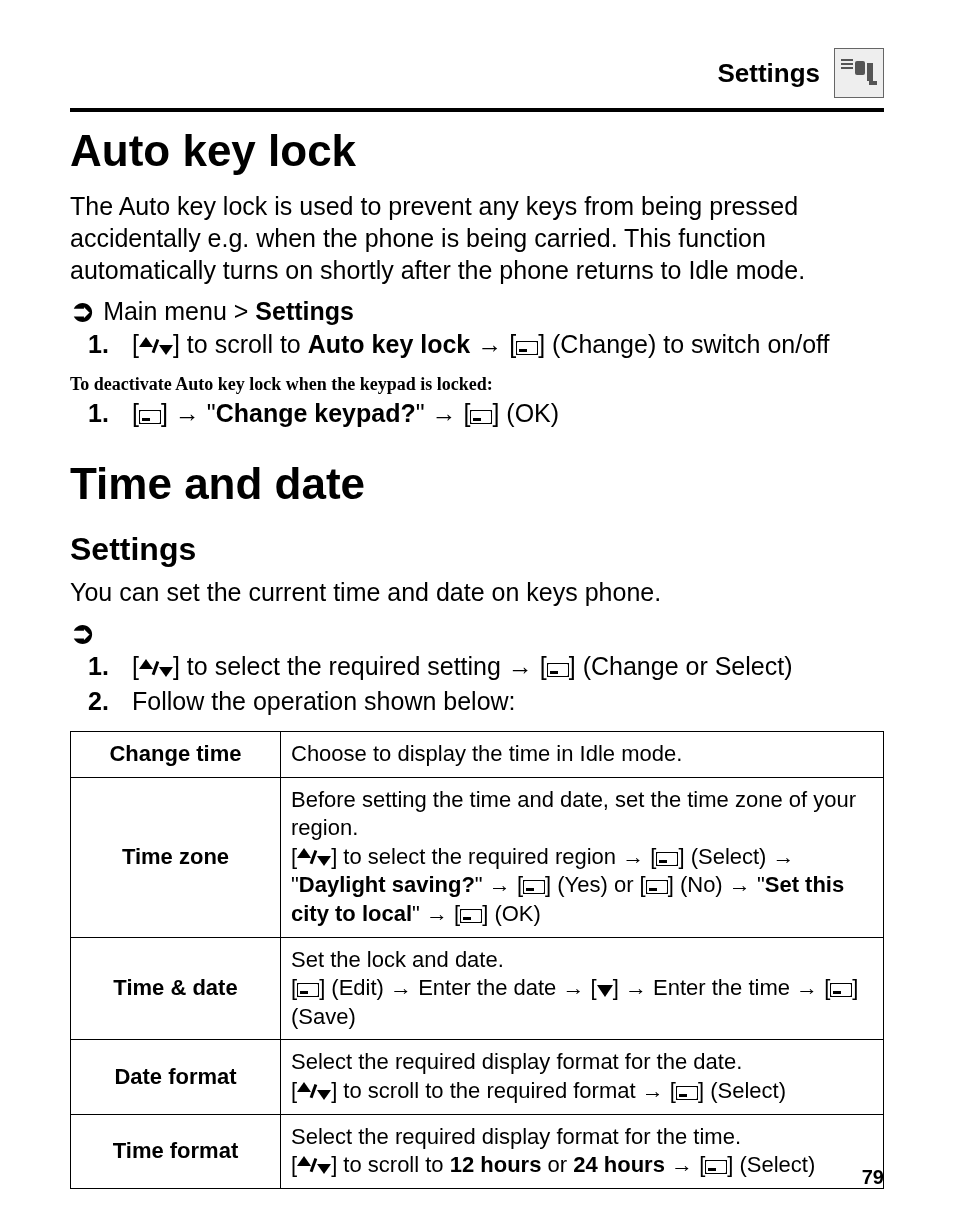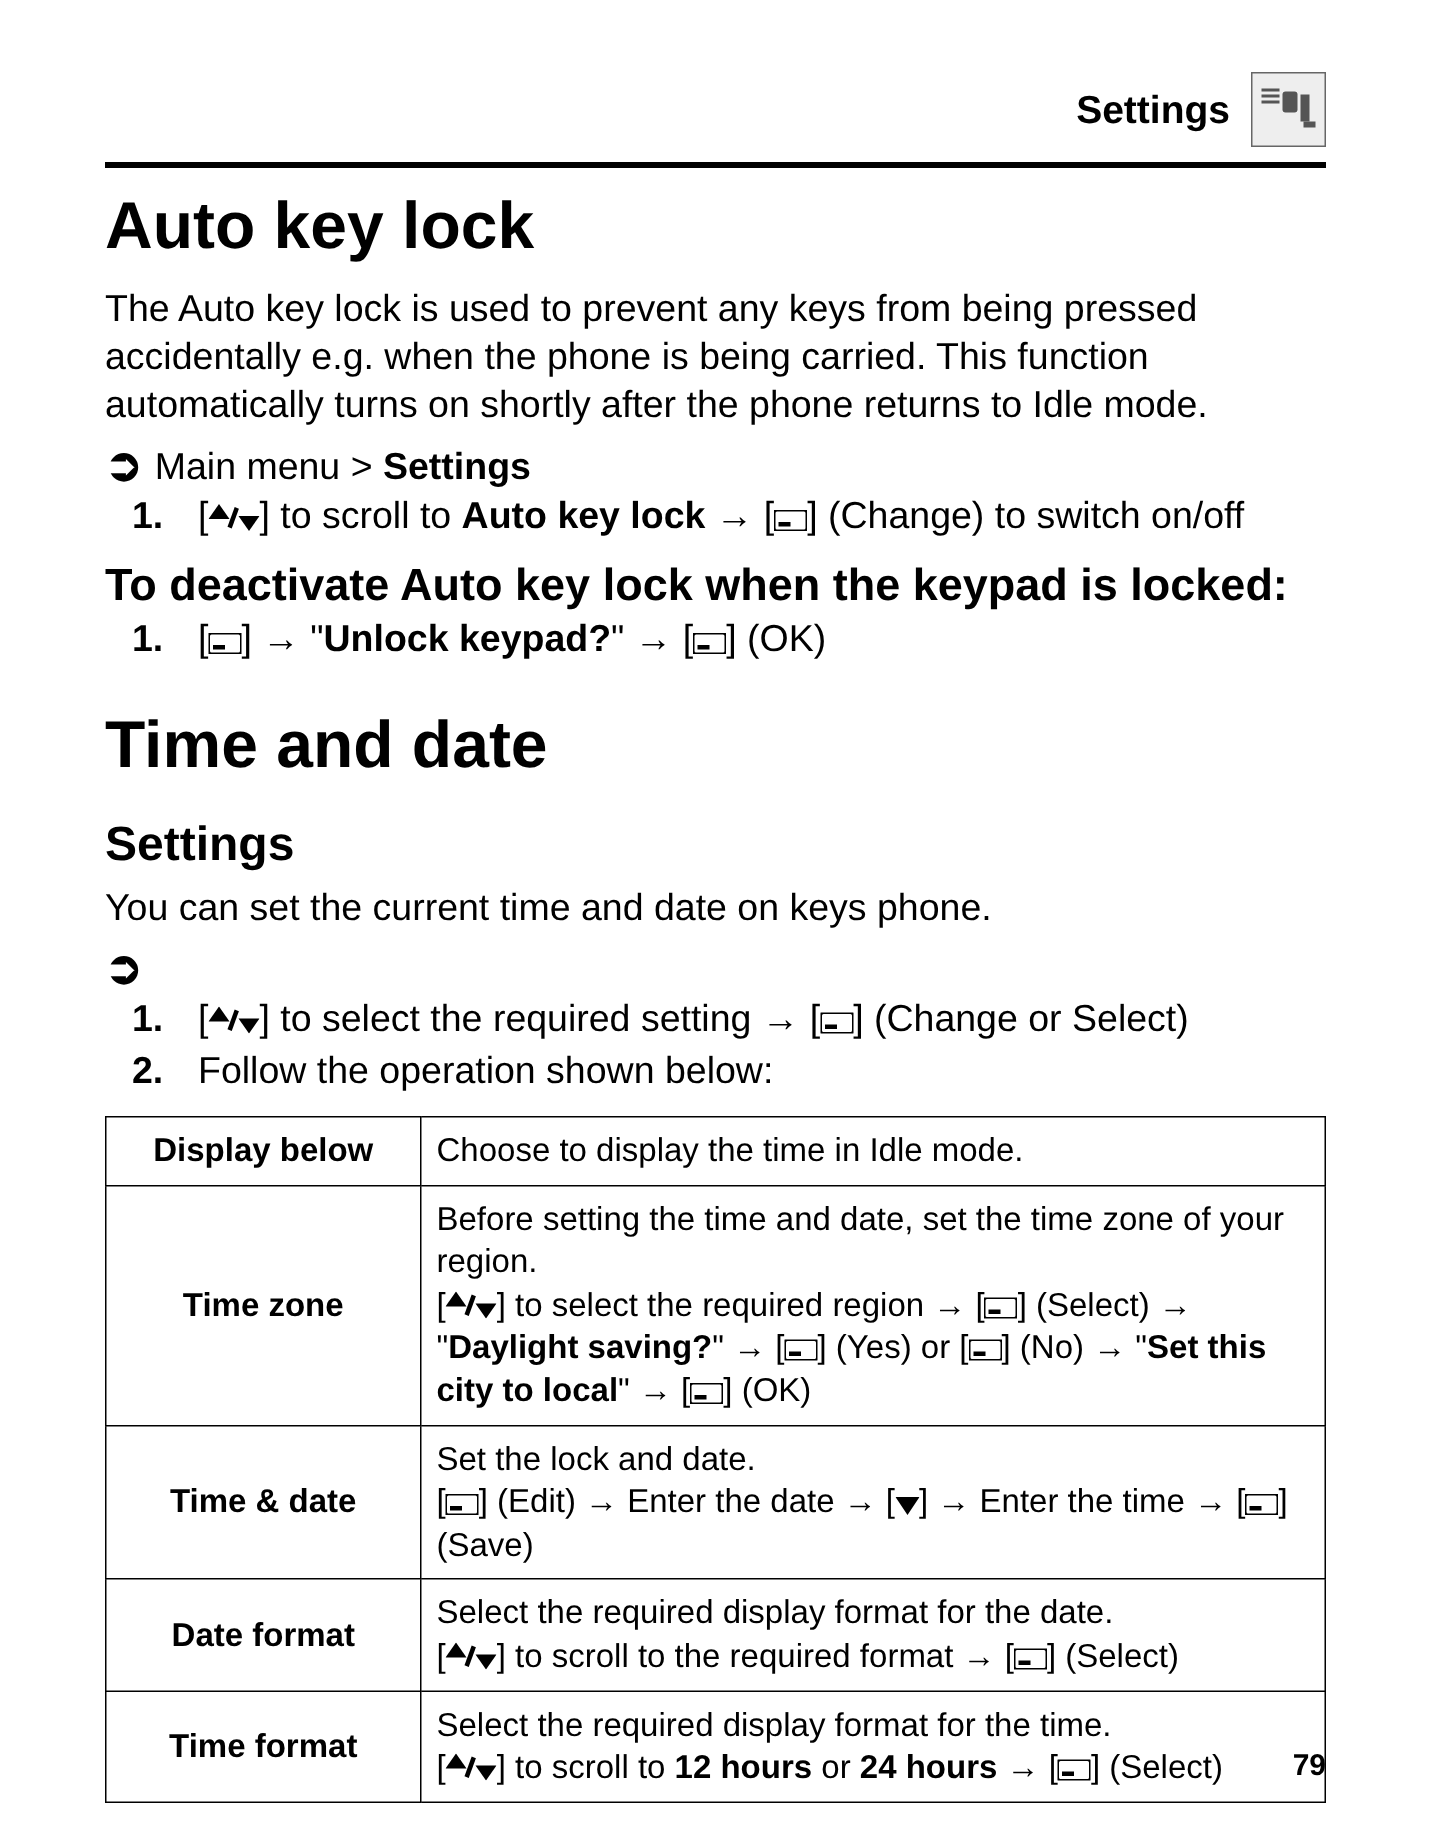--- a/index.html
+++ b/index.html
@@ -67,23 +67,24 @@
   }
   ol.steps li {
     font-size: 25px;
     line-height: 1.35;
     display: flex;
     gap: 18px;
     margin-bottom: 2px;
   }
   ol.steps li .num { font-weight: bold; min-width: 26px; }
   .sub-heading {
-    font-size: 30px;
+    font-size: 18px;
     font-weight: bold;
     margin: 10px 0 2px 0;
+    font-family: Liberation Serif, serif;
   }
   h1.second { margin-top: 28px; }
   h2.settings-sub {
     font-size: 32px;
     font-weight: bold;
     margin-top: 22px;
     margin-bottom: 8px;
     font-family: Arial, Helvetica, sans-serif;
   }
   .inline-icon {
@@ -176,21 +177,21 @@
   </li>
 </ol>
 
 <p class="sub-heading">To deactivate Auto key lock when the keypad is locked:</p>
 <ol class="steps">
   <li>
     <span class="num">1.</span>
     <span>
       <span>[</span><svg class="inline-icon" width="22" height="14">
           <use href="#softkey"></use>
-        </svg><span>] → "</span><span class="b">Unlock keypad?</span><span>" → [</span><svg class="inline-icon" width="22" height="14">
+        </svg><span>] → "</span><span class="b">Change keypad?</span><span>" → [</span><svg class="inline-icon" width="22" height="14">
           <use href="#softkey"></use>
         </svg><span>] (OK)</span>
     </span>
   </li>
 </ol>
 
 <h1 class="second">Time and date</h1>
 <h2 class="settings-sub">Settings</h2>
 <p class="body-text">You can set the current time and date on keys phone.</p>
 
@@ -211,21 +212,21 @@
   </li>
   <li>
     <span class="num">2.</span>
     <span>Follow the operation shown below:</span>
   </li>
 </ol>
 
 <table class="settings-table">
   <tbody>
       <tr>
-    <td class="label">Display below</td>
+    <td class="label">Change time</td>
     <td class="desc">Choose to display the time in Idle mode.</td>
   </tr>
   <tr>
     <td class="label">Time zone</td>
     <td class="desc">
       <span>Before setting the time and date, set the time zone of your region.</span><br>
       <span>[</span><svg class="inline-icon" width="34" height="18">
             <use href="#updown"></use>
           </svg><span>] to select the required region → [</span><svg class="inline-icon" width="22" height="14">
             <use href="#softkey"></use>

